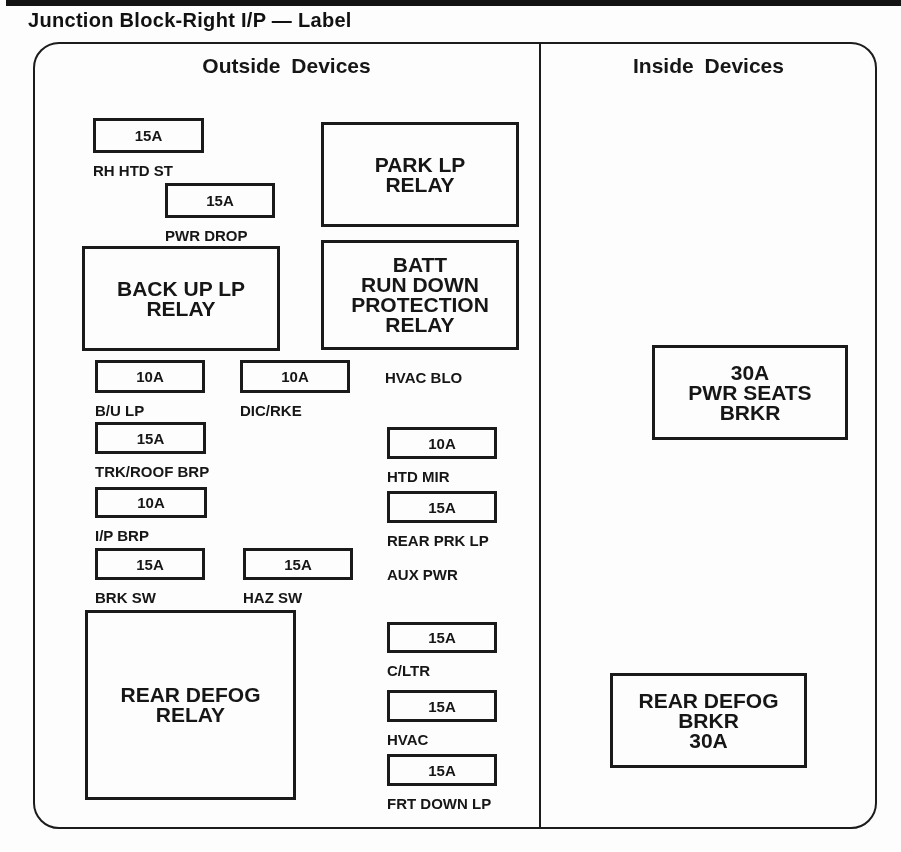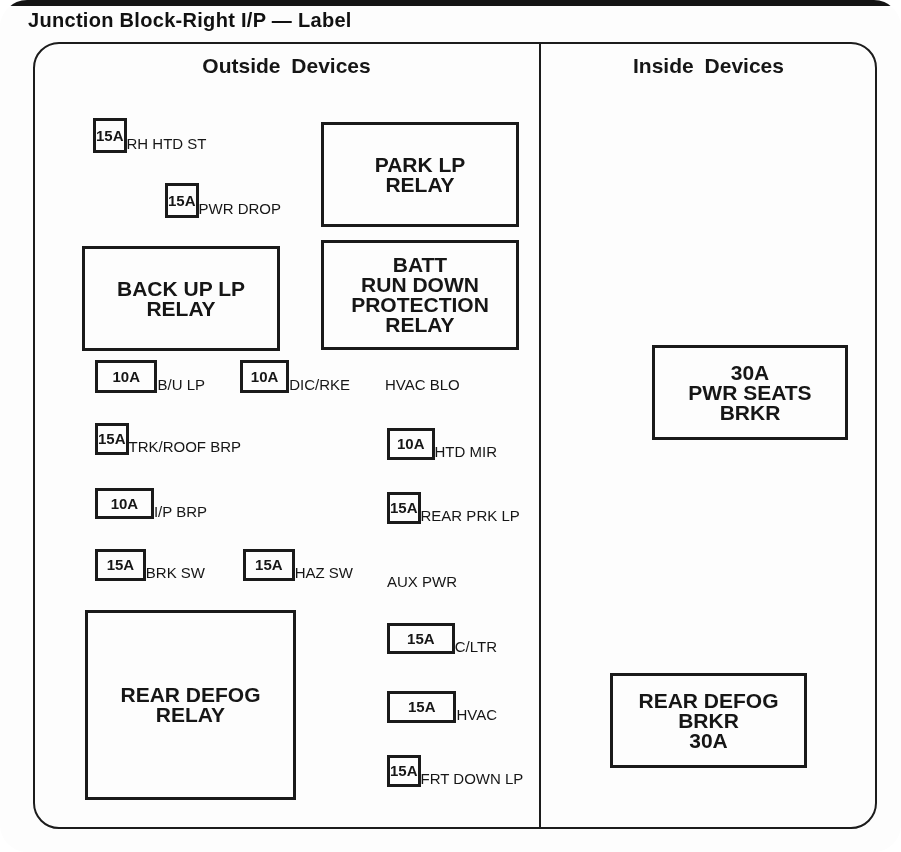--- a/index.html
+++ b/index.html
@@ -7,21 +7,20 @@
   body {
     width: 901px; height: 852px;
     font-family: "Liberation Sans", sans-serif;
     color: #161616;
   }
   .stage {
     position: relative;
     width: 901px; height: 852px;
     background: #fdfdfd;
     overflow: hidden;
-    border-radius: 27px;
   }
   .topbar {
     position: absolute; left: 6px; top: 0;
     width: 895px; height: 6px;
     background: #141414;
   }
   .page-title {
     position: absolute; left: 28px; top: 9px;
     font-size: 20px; font-weight: 700;
     letter-spacing: 0.3px; color: #111;
@@ -42,32 +41,32 @@
   .section-header {
     position: absolute; top: 54px;
     font-size: 21px; font-weight: 700;
     word-spacing: 5px; text-align: center;
     color: #161616;
   }
   .hdr-outside { left: 33px; width: 507px; }
   .hdr-inside  { left: 540px; width: 337px; }
   .fuse {
     position: absolute;
-    display: flex; align-items: center;
+    display: flex; flex-direction: column; align-items: flex-start;
   }
   .fuse-box {
     width: 100%;
     border: 3px solid #1a1a1a;
     background: #fdfdfd;
     display: flex; align-items: center; justify-content: center;
     font-size: 15px; font-weight: 700;
   }
   .fuse-label {
-    margin-top: 16px;
-    font-size: 15px; font-weight: 400;
+    margin-top: 9px;
+    font-size: 15px; font-weight: 700;
     white-space: nowrap;
   }
   .block {
     position: absolute;
     border: 3px solid #1a1a1a;
     background: #fdfdfd;
     display: flex; align-items: center; justify-content: center;
     text-align: center;
     font-size: 21px; font-weight: 700;
     line-height: 20px;

